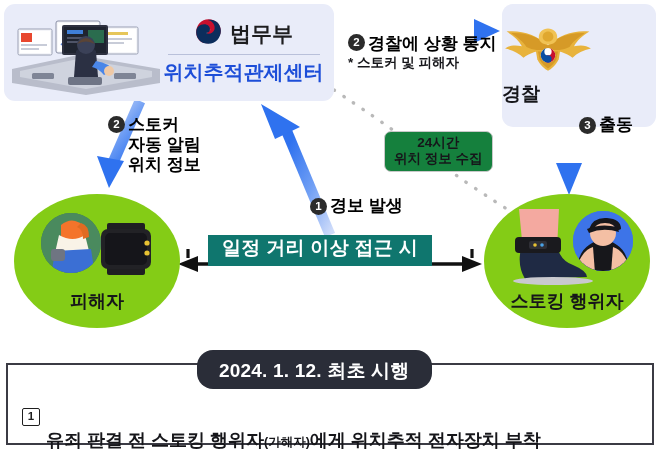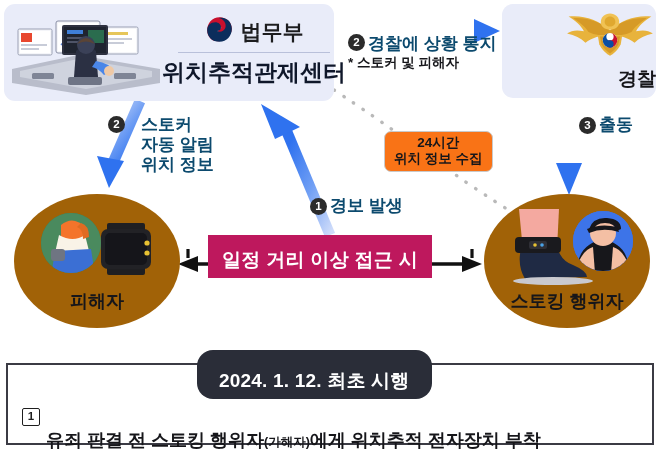--- a/index.html
+++ b/index.html
@@ -72,32 +72,32 @@
     letter-spacing: 0px;
     white-space: nowrap;
   }
   .moj-rule {
     width: 152px;
     height: 1px;
     background: #b9c0da;
     margin: 1px 0 1px 0;
   }
   .center-name {
-    font-size: 23px;
-    font-weight: 700;
-    color: #0f172a;
+    font-size: 20px;
+    font-weight: 700;
+    color: #1d4ed8;
     white-space: nowrap;
   }
 
   .police-box {
     left: 502px; top: 4px;
-    width: 154px; height: 94px;
+    width: 154px; height: 123px;
     display: flex;
     flex-direction: column;
-    align-items: flex-end;
+    align-items: flex-start;
     justify-content: center;
     gap: 2px;
   }
   .police-label {
     font-size: 19px;
     font-weight: 700;
     color: #16161a;
   }
 
   
@@ -111,32 +111,32 @@
     font-weight: 700;
     line-height: 17px;
     text-align: center;
     vertical-align: middle;
     margin-right: 3px;
     flex: 0 0 17px;
   }
   .steptext {
     font-size: 17px;
     font-weight: 700;
-    color: #0c4a6e;
+    color: #000000;
     line-height: 1.18;
     white-space: nowrap;
   }
 
   
   .step2left {
     left: 108px; top: 116px;
     display: flex;
     align-items: flex-start;
   }
-  .step2left .lines { margin-top: -1px; margin-left: 13px; }
+  .step2left .lines { margin-top: -1px; }
 
   
   .step2top {
     left: 348px; top: 10px;
     width: 170px;
   }
   .step2top .head {
     display: flex; align-items: flex-start;
     margin-top: 24px;
   }
@@ -160,48 +160,48 @@
   
   .step1 {
     left: 310px; top: 196px;
     display: flex;
     align-items: center;
   }
 
   
   .callout {
     left: 384px; top: 131px;
-    background: #f97316;
+    background: #15803d;
     border: 1.3px solid #c9c9c9;
     border-radius: 7px;
     padding: 3px 9px 4px 9px;
     text-align: center;
     font-size: 13.5px;
     font-weight: 700;
     color: #16161a;
     line-height: 1.2;
     white-space: nowrap;
   }
 
   
   .redbanner {
     left: 208px; top: 235px;
-    background: #be185d;
+    background: #0f766e;
     color: #ffffff;
     font-size: 19px;
     font-weight: 700;
-    padding: 12px 14px 5px 14px;
+    padding: 0 14px 5px 14px;
     white-space: nowrap;
     letter-spacing: 0.3px;
   }
 
   
   .circle {
     border-radius: 50%;
-    background: #a16207;
+    background: #84cc16;
     display: flex;
     flex-direction: column;
     align-items: center;
     justify-content: center;
   }
   .victim-circle { left: 14px; top: 194px; width: 166px; height: 134px; }
   .stalker-circle { left: 484px; top: 194px; width: 166px; height: 134px; }
   .actor-label {
     font-size: 18px;
     font-weight: 700;
@@ -219,21 +219,21 @@
     box-sizing: border-box;
     background: #ffffff;
   }
   .date-pill {
     left: 197px; top: 350px;
     background: #2a2d38;
     color: #ffffff;
     border-radius: 16px;
     font-size: 19px;
     font-weight: 700;
-    padding: 18px 22px 5px 22px;
+    padding: 8px 22px 5px 22px;
     white-space: nowrap;
     letter-spacing: 0.2px;
   }
   .bullet-list {
     left: 22px; top: 381px;
     display: flex;
     flex-direction: column;
     gap: 3px;
   }
   .bullet-row {

